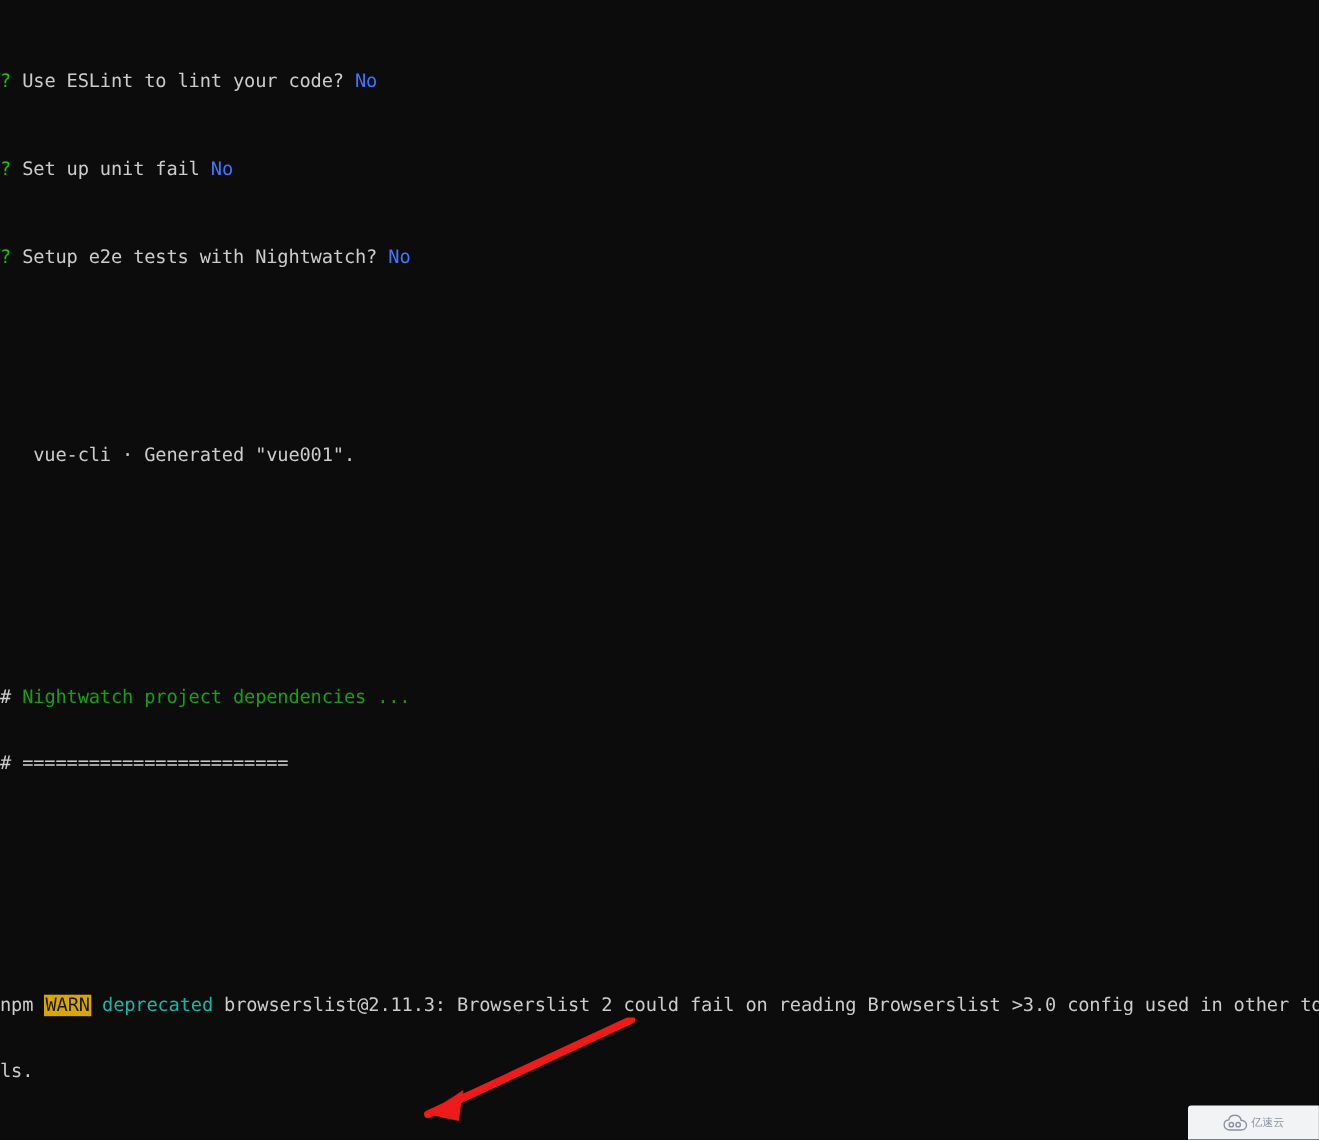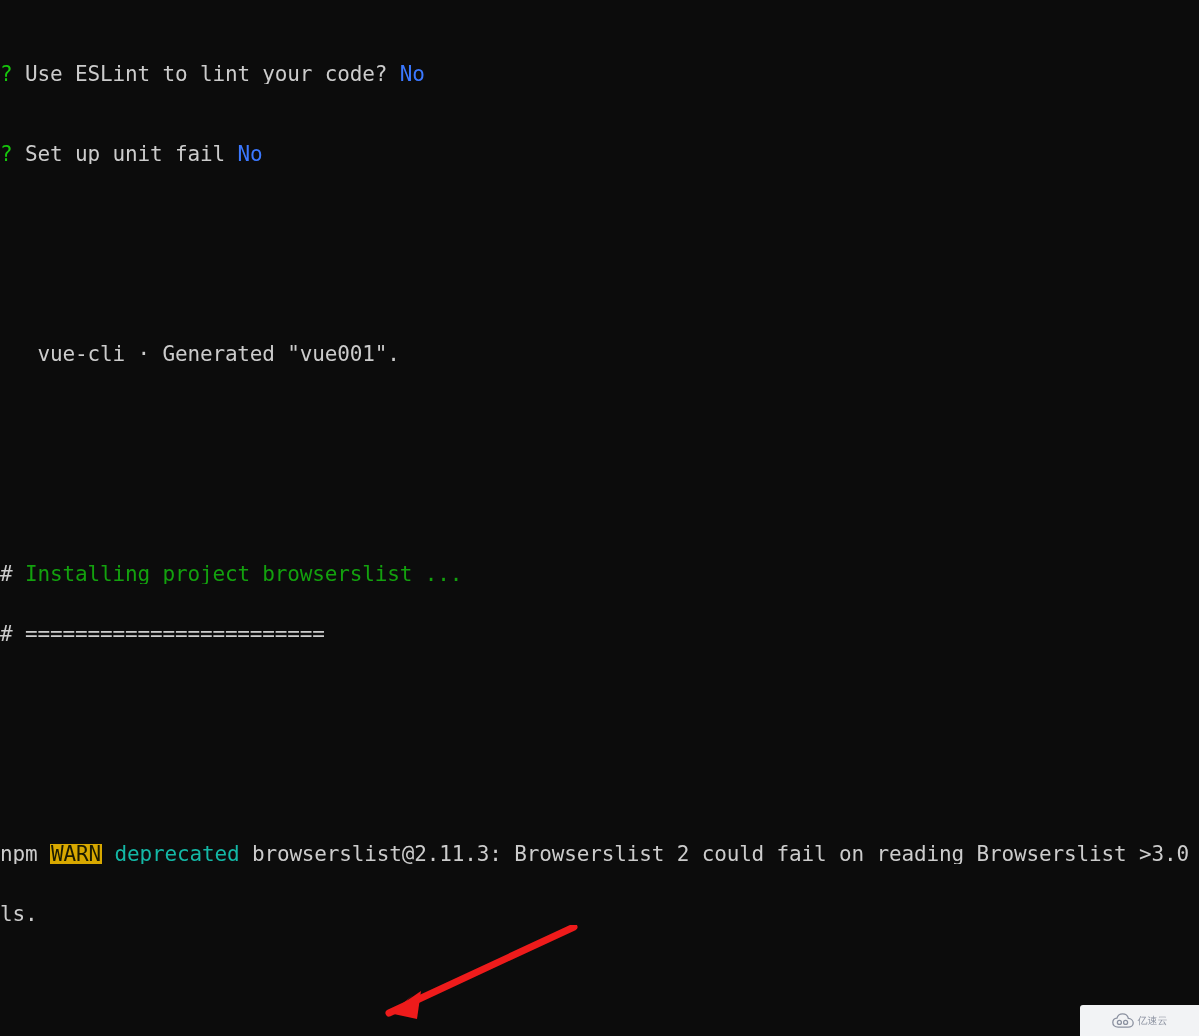--- a/index.html
+++ b/index.html
@@ -15,21 +15,21 @@
     font-family: "DejaVu Sans Mono", "Liberation Mono", monospace;
   }
   #terminal {
     position: absolute;
     left: 0; top: 0;
     width: 1199px;
     height: 1036px;
     background: #0c0c0c;
     color: #cccccc;
     font-family: "DejaVu Sans Mono", "Liberation Mono", monospace;
-    font-size: 21px;
+    font-size: 17px;
     line-height: 20px;
     letter-spacing: -0.15px;
     white-space: pre;
     overflow: hidden;
     padding: 4px 0 0 0;
     box-sizing: border-box;
   }
   .row {
     height: 20px;
     white-space: pre;
@@ -86,30 +86,31 @@
 </style>
 </head>
 <body>
 
 <div id="terminal">
 
   <div class="row"><span class="c-brightgreen">?</span><span class="c-default"> Use ESLint to lint your code? </span><span class="c-blue">No</span></div>
 
   <div class="row"><span class="c-brightgreen">?</span><span class="c-default"> Set up unit fail </span><span class="c-blue">No</span></div>
 
+  <div class="row"><span class="c-brightgreen">?</span><span class="c-default"> Setup e2e tests with Nightwatch? </span><span class="c-blue">No</span></div>
 
 
   <div class="blank"></div>
 
   <div class="row"><span class="c-default">   vue-cli · Generated "vue001".</span></div>
 
   <div class="blank"></div>
   <div class="blank"></div>
 
-  <div class="row"><span class="c-default"># </span><span class="c-green">Installing project browserslist ...</span></div>
+  <div class="row"><span class="c-default"># </span><span class="c-green">Nightwatch project dependencies ...</span></div>
   <div class="row"><span class="c-default"># ========================</span></div>
 
   <div class="blank"></div>
   <div class="blank"></div>
 
   <div class="row"><span class="c-default">npm </span><span class="warn-badge">WARN</span><span class="c-magenta"> deprecated</span><span class="c-default"> browserslist@2.11.3: Browserslist 2 could fail on reading Browserslist &gt;3.0 config used in other too</span></div>
   <div class="row"><span class="c-default">ls.</span></div>
 
   
 

